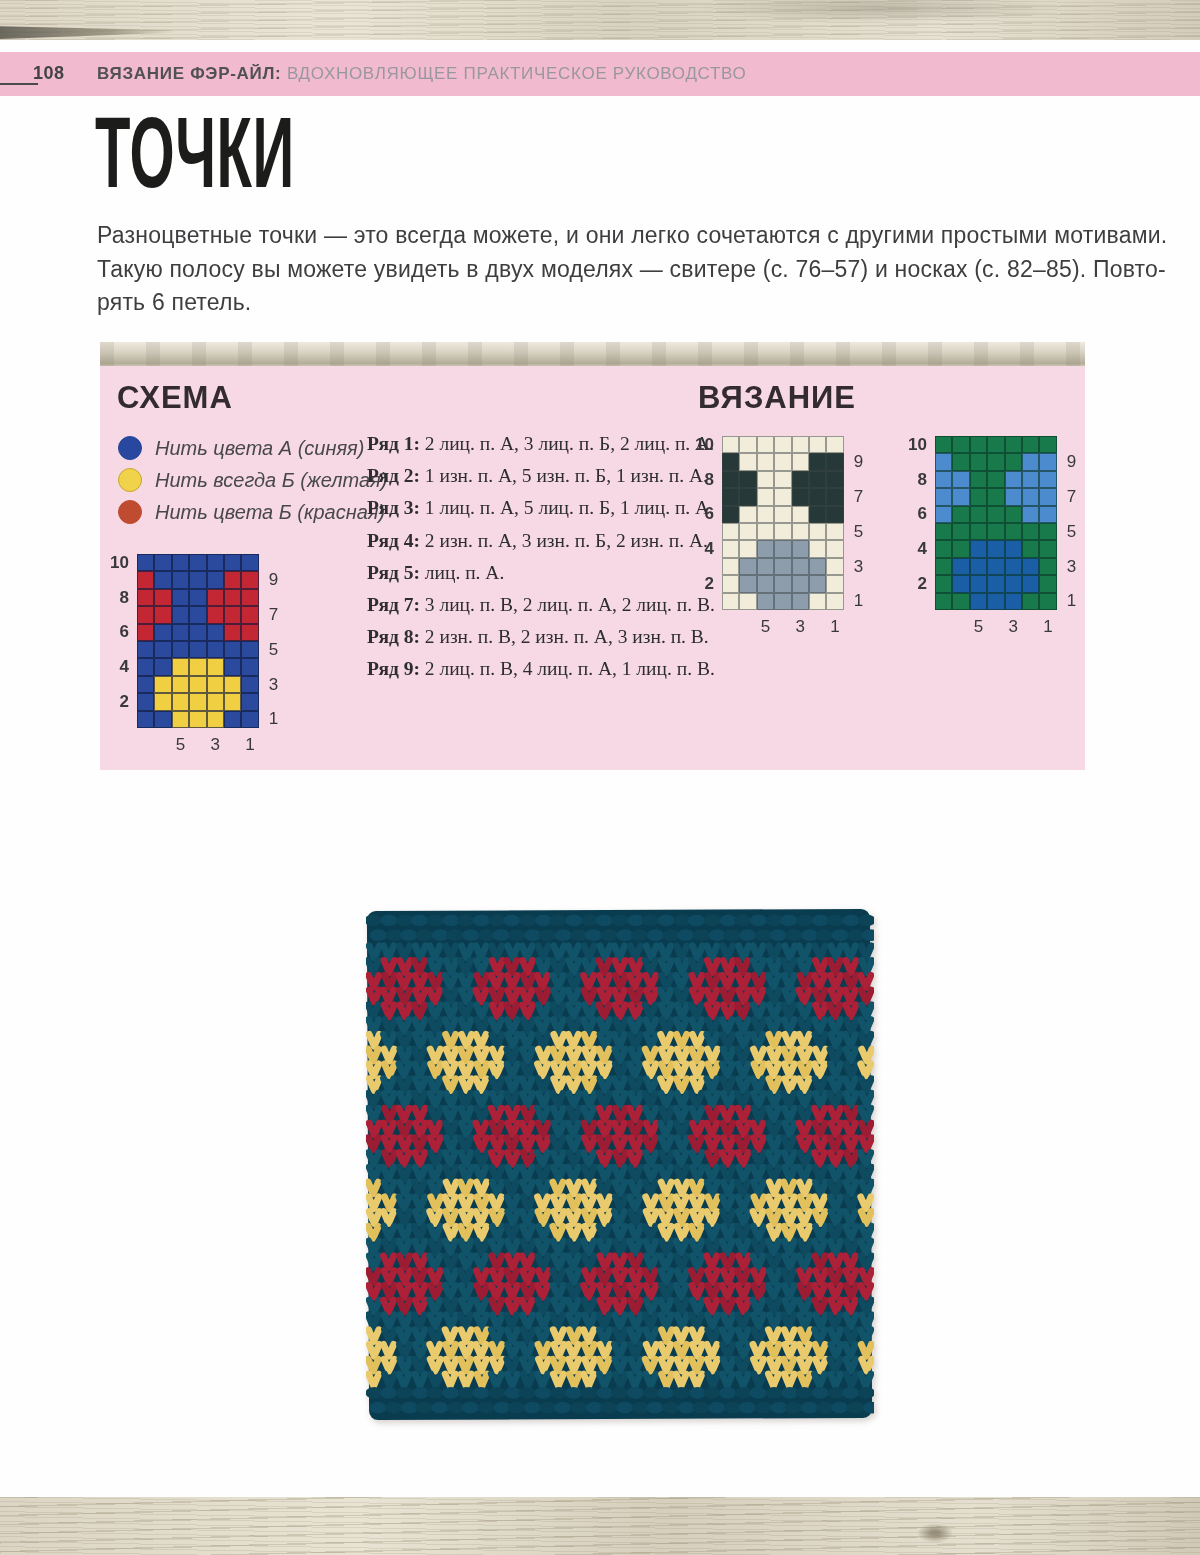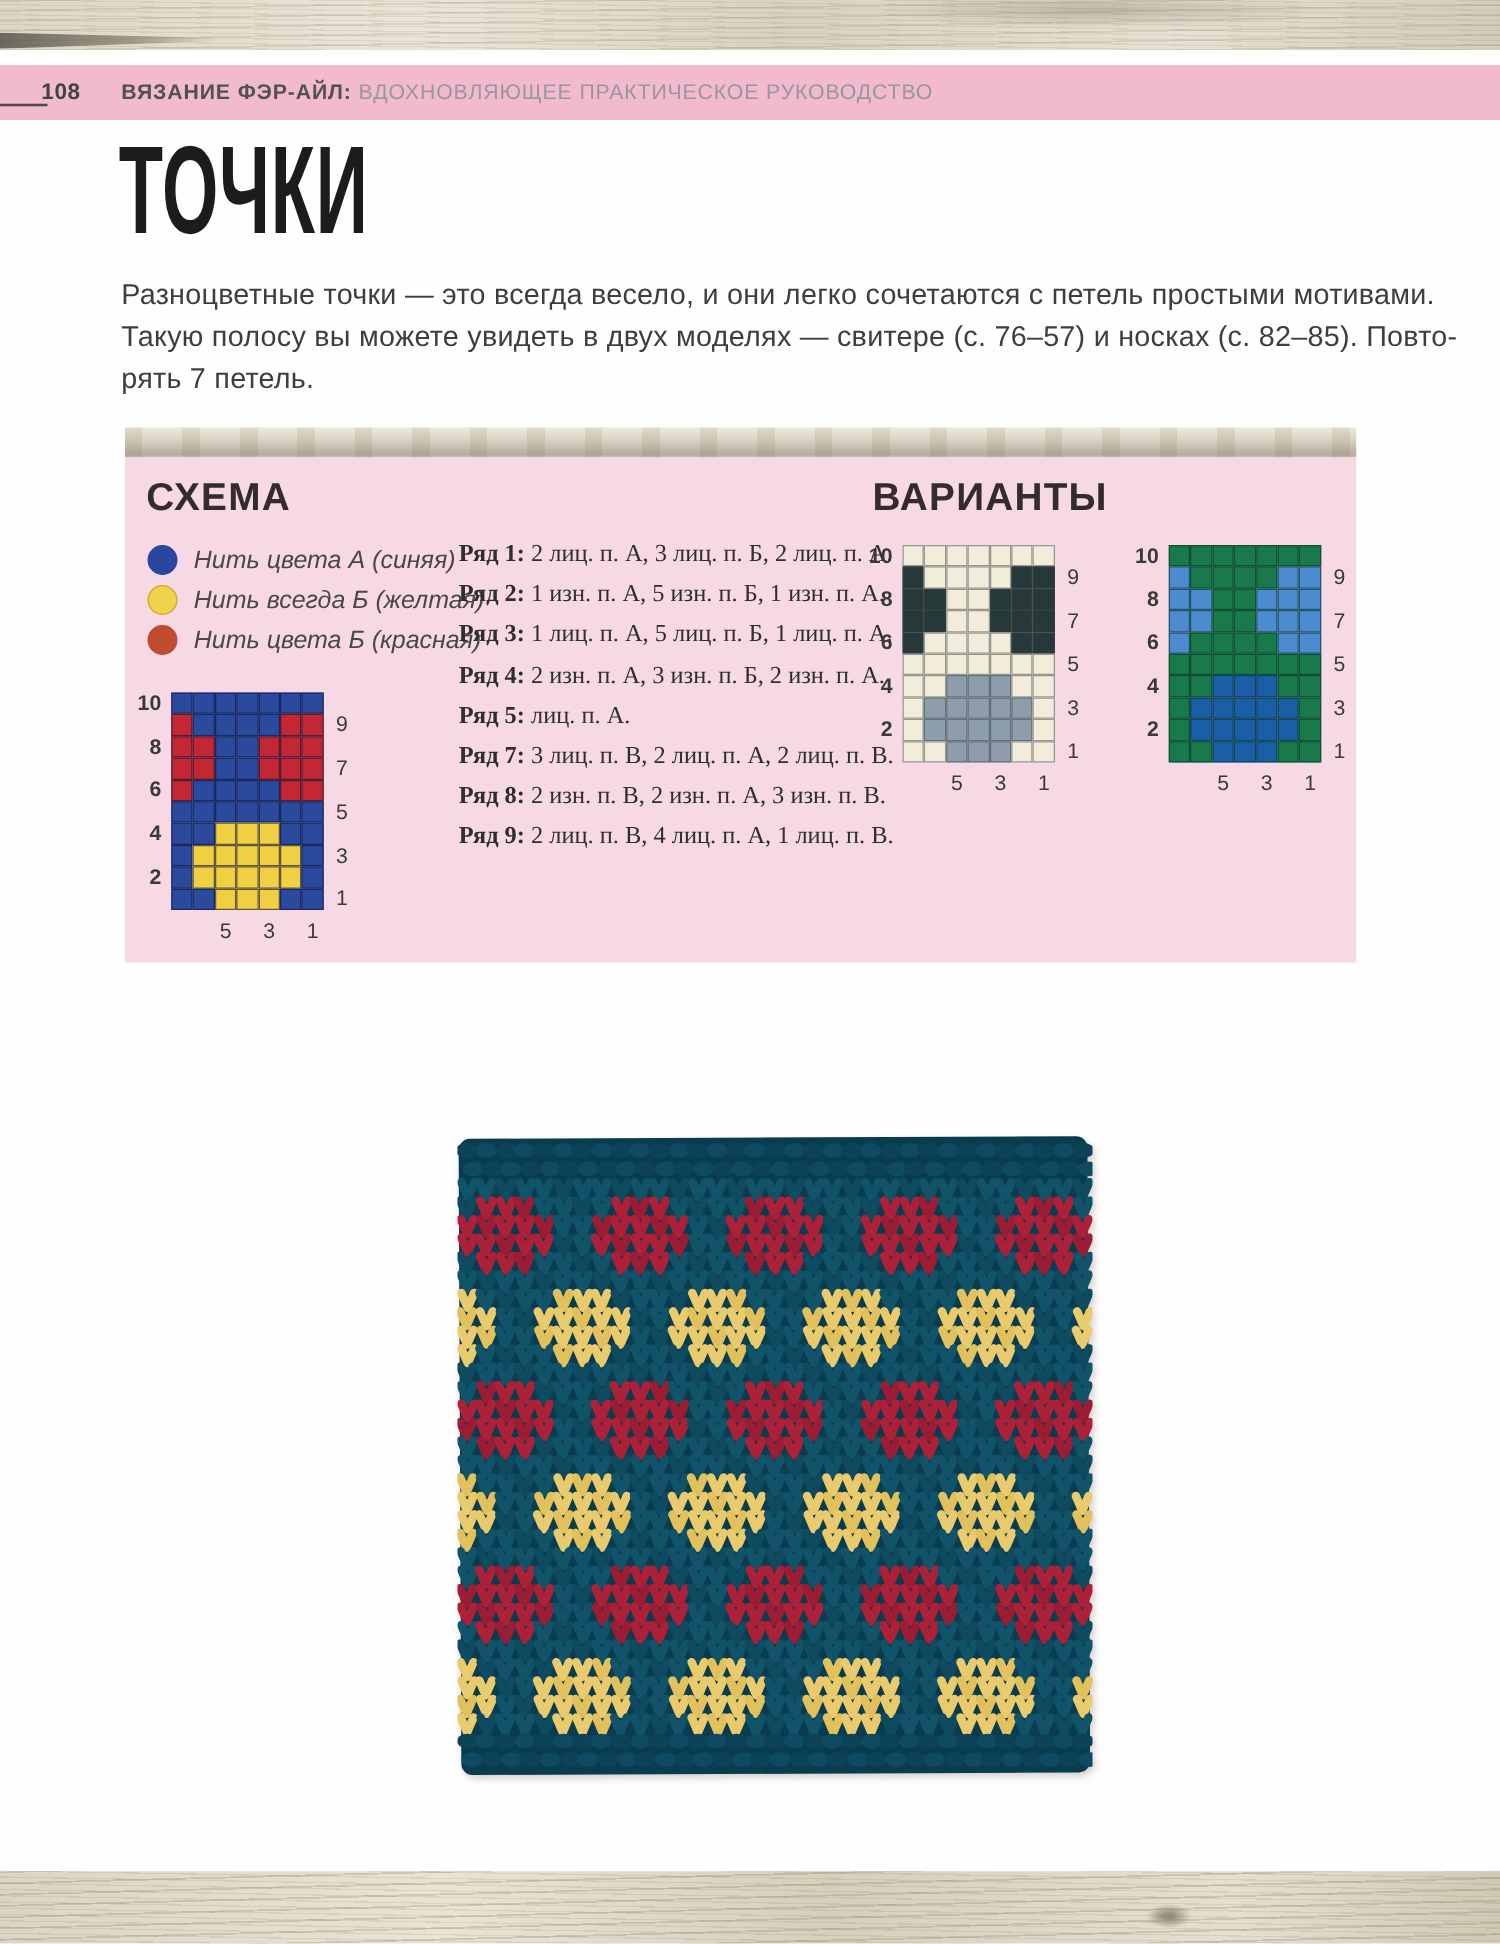--- a/index.html
+++ b/index.html
@@ -87,23 +87,23 @@
 
   <header class="band">
     <div class="prule"></div>
     <span class="pnum">108</span>
     <span class="btitle"><b>ВЯЗАНИЕ ФЭР-АЙЛ:</b> <span class="rest">ВДОХНОВЛЯЮЩЕЕ ПРАКТИЧЕСКОЕ РУКОВОДСТВО</span></span>
   </header>
 
   <h1 class="title">ТОЧКИ</h1>
 
   <div class="intro" id="intro">
-      <div>Разноцветные точки — это всегда весело, и они легко сочетаются с петель простыми мотивами.</div>
+      <div>Разноцветные точки — это всегда можете, и они легко сочетаются с другими простыми мотивами.</div>
       <div>Такую полосу вы можете увидеть в двух моделях — свитере (с. 76–57) и носках (с. 82–85). Повто-</div>
-      <div>рять 7 петель.</div>
+      <div>рять 6 петель.</div>
     </div>
 
   <div class="shelf"></div>
 
   <section class="panel">
     <h2 class="h2 schema">СХЕМА</h2>
     <div class="legend" id="legend">
         <div class="legend-item">
           <span class="dot" style="background: rgb(39, 72, 158); border: 1px solid rgb(39, 72, 158);"></span>
           <span class="legend-label">Нить цвета А (синяя)</span>
@@ -207,21 +207,21 @@
     <div class="rows" id="rowlist">
         <div class="rowline"><b>Ряд 1:</b> 2 лиц. п. А, 3 лиц. п. Б, 2 лиц. п. А.</div>
         <div class="rowline"><b>Ряд 2:</b> 1 изн. п. А, 5 изн. п. Б, 1 изн. п. А.</div>
         <div class="rowline"><b>Ряд 3:</b> 1 лиц. п. А, 5 лиц. п. Б, 1 лиц. п. А.</div>
         <div class="rowline"><b>Ряд 4:</b> 2 изн. п. А, 3 изн. п. Б, 2 изн. п. А.</div>
         <div class="rowline"><b>Ряд 5:</b> лиц. п. А.</div>
         <div class="rowline"><b>Ряд 7:</b> 3 лиц. п. В, 2 лиц. п. А, 2 лиц. п. В.</div>
         <div class="rowline"><b>Ряд 8:</b> 2 изн. п. В, 2 изн. п. А, 3 изн. п. В.</div>
         <div class="rowline"><b>Ряд 9:</b> 2 лиц. п. В, 4 лиц. п. А, 1 лиц. п. В.</div>
       </div>
-    <h2 class="h2 variants">ВАРИАНТЫ</h2>
+    <h2 class="h2 variants">ВЯЗАНИЕ</h2>
     <div class="chart" id="chart-v1">
         <div class="grid" style="width: 121.8px; height: 174px;">
           <div class="gcell" style="left: 0px; top: 0px; width: 17.4px; height: 17.4px; background: rgb(242, 236, 218); border: 0.6px solid rgba(60, 70, 72, 0.5);"></div>
           <div class="gcell" style="left: 17.4px; top: 0px; width: 17.4px; height: 17.4px; background: rgb(242, 236, 218); border: 0.6px solid rgba(60, 70, 72, 0.5);"></div>
           <div class="gcell" style="left: 34.8px; top: 0px; width: 17.4px; height: 17.4px; background: rgb(242, 236, 218); border: 0.6px solid rgba(60, 70, 72, 0.5);"></div>
           <div class="gcell" style="left: 52.2px; top: 0px; width: 17.4px; height: 17.4px; background: rgb(242, 236, 218); border: 0.6px solid rgba(60, 70, 72, 0.5);"></div>
           <div class="gcell" style="left: 69.6px; top: 0px; width: 17.4px; height: 17.4px; background: rgb(242, 236, 218); border: 0.6px solid rgba(60, 70, 72, 0.5);"></div>
           <div class="gcell" style="left: 87px; top: 0px; width: 17.4px; height: 17.4px; background: rgb(242, 236, 218); border: 0.6px solid rgba(60, 70, 72, 0.5);"></div>
           <div class="gcell" style="left: 104.4px; top: 0px; width: 17.4px; height: 17.4px; background: rgb(242, 236, 218); border: 0.6px solid rgba(60, 70, 72, 0.5);"></div>
           <div class="gcell" style="left: 0px; top: 17.4px; width: 17.4px; height: 17.4px; background: rgb(38, 56, 55); border: 0.6px solid rgba(60, 70, 72, 0.5);"></div>

